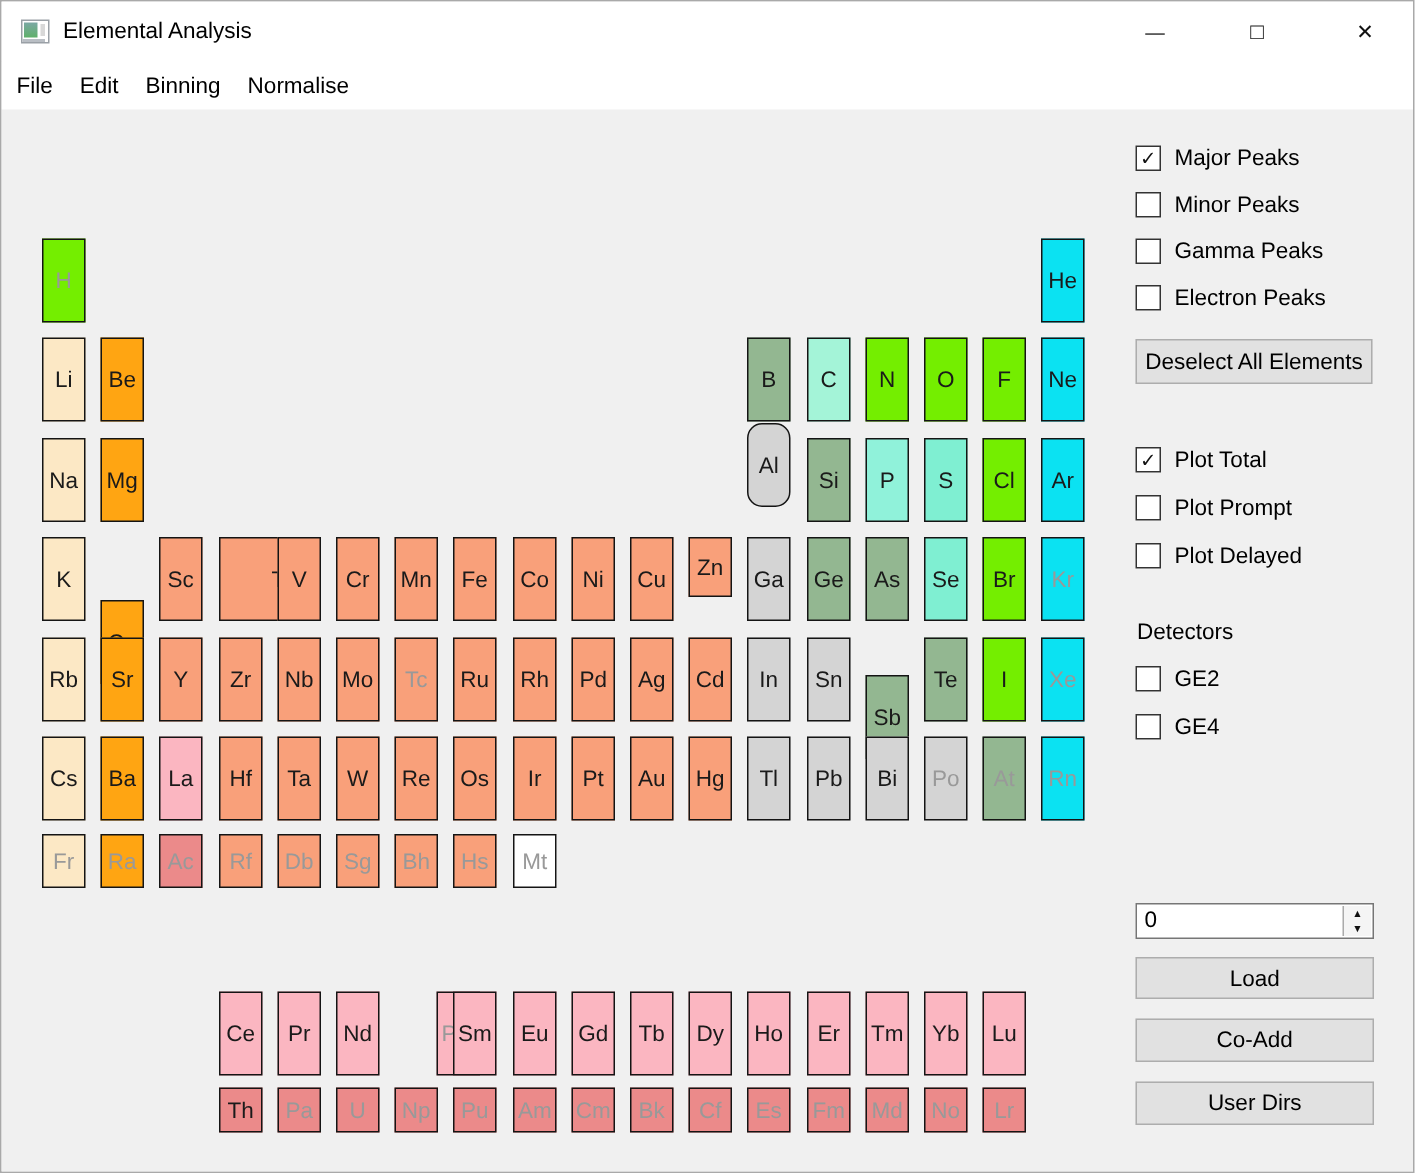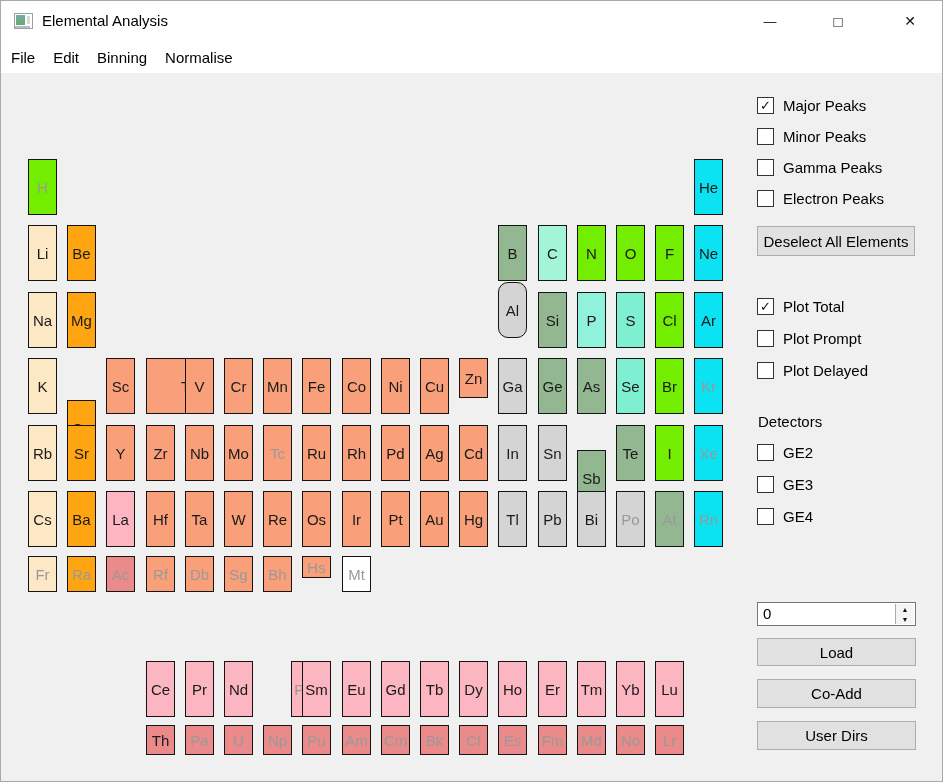--- a/index.html
+++ b/index.html
@@ -165,21 +165,21 @@
       <div class="el dis" style="left: 615px; top: 490px; width: 29px; height: 56px; background: rgb(212, 212, 212);">Po</div>
       <div class="el dis" style="left: 654px; top: 490px; width: 29px; height: 56px; background: rgb(147, 183, 145);">At</div>
       <div class="el dis" style="left: 693px; top: 490px; width: 29px; height: 56px; background: rgb(11, 226, 242);">Rn</div>
       <div class="el dis" style="left: 27px; top: 555px; width: 29px; height: 36px; background: rgb(252, 232, 197);">Fr</div>
       <div class="el dis" style="left: 66px; top: 555px; width: 29px; height: 36px; background: rgb(255, 165, 18);">Ra</div>
       <div class="el dis" style="left: 105px; top: 555px; width: 29px; height: 36px; background: rgb(235, 138, 138);">Ac</div>
       <div class="el dis" style="left: 145px; top: 555px; width: 29px; height: 36px; background: rgb(249, 160, 122);">Rf</div>
       <div class="el dis" style="left: 184px; top: 555px; width: 29px; height: 36px; background: rgb(249, 160, 122);">Db</div>
       <div class="el dis" style="left: 223px; top: 555px; width: 29px; height: 36px; background: rgb(249, 160, 122);">Sg</div>
       <div class="el dis" style="left: 262px; top: 555px; width: 29px; height: 36px; background: rgb(249, 160, 122);">Bh</div>
-      <div class="el dis" style="left: 301px; top: 555px; width: 29px; height: 22px; background: rgb(249, 160, 122);">Hs</div>
+      <div class="el dis" style="left: 301px; top: 555px; width: 29px; height: 36px; background: rgb(249, 160, 122);">Hs</div>
       <div class="el dis" style="left: 341px; top: 555px; width: 29px; height: 36px; background: rgb(255, 255, 255);">Mt</div>
       <div class="el" style="left: 145px; top: 660px; width: 29px; height: 56px; background: rgb(251, 182, 193);">Ce</div>
       <div class="el" style="left: 184px; top: 660px; width: 29px; height: 56px; background: rgb(251, 182, 193);">Pr</div>
       <div class="el" style="left: 223px; top: 660px; width: 29px; height: 56px; background: rgb(251, 182, 193);">Nd</div>
       <div class="el dis" style="left: 262px; top: 660px; width: 29px; height: 56px; background: rgb(251, 182, 193); margin-left: 28px;">Pm</div>
       <div class="el" style="left: 301px; top: 660px; width: 29px; height: 56px; background: rgb(251, 182, 193);">Sm</div>
       <div class="el" style="left: 341px; top: 660px; width: 29px; height: 56px; background: rgb(251, 182, 193);">Eu</div>
       <div class="el" style="left: 380px; top: 660px; width: 29px; height: 56px; background: rgb(251, 182, 193);">Gd</div>
       <div class="el" style="left: 419px; top: 660px; width: 29px; height: 56px; background: rgb(251, 182, 193);">Tb</div>
       <div class="el" style="left: 458px; top: 660px; width: 29px; height: 56px; background: rgb(251, 182, 193);">Dy</div>
@@ -242,24 +242,20 @@
 
   <div class="detectors-label">Detectors</div>
 
   <div class="cb-group" id="det-group">
       <div class="cb-row">
         <span class="cb"></span>
         <span class="cb-label">GE2</span>
       </div>
       <div class="cb-row">
         <span class="cb"></span>
-        <span class="cb-label">GE3</span>
-      </div>
-      <div class="cb-row">
-        <span class="cb"></span>
         <span class="cb-label">GE4</span>
       </div>
     </div>
 
   <div class="spin">
     <span class="spin-value">0</span>
     <div class="spin-btns">
       <div class="spin-half">▲</div>
       <div class="spin-half">▼</div>
     </div>

